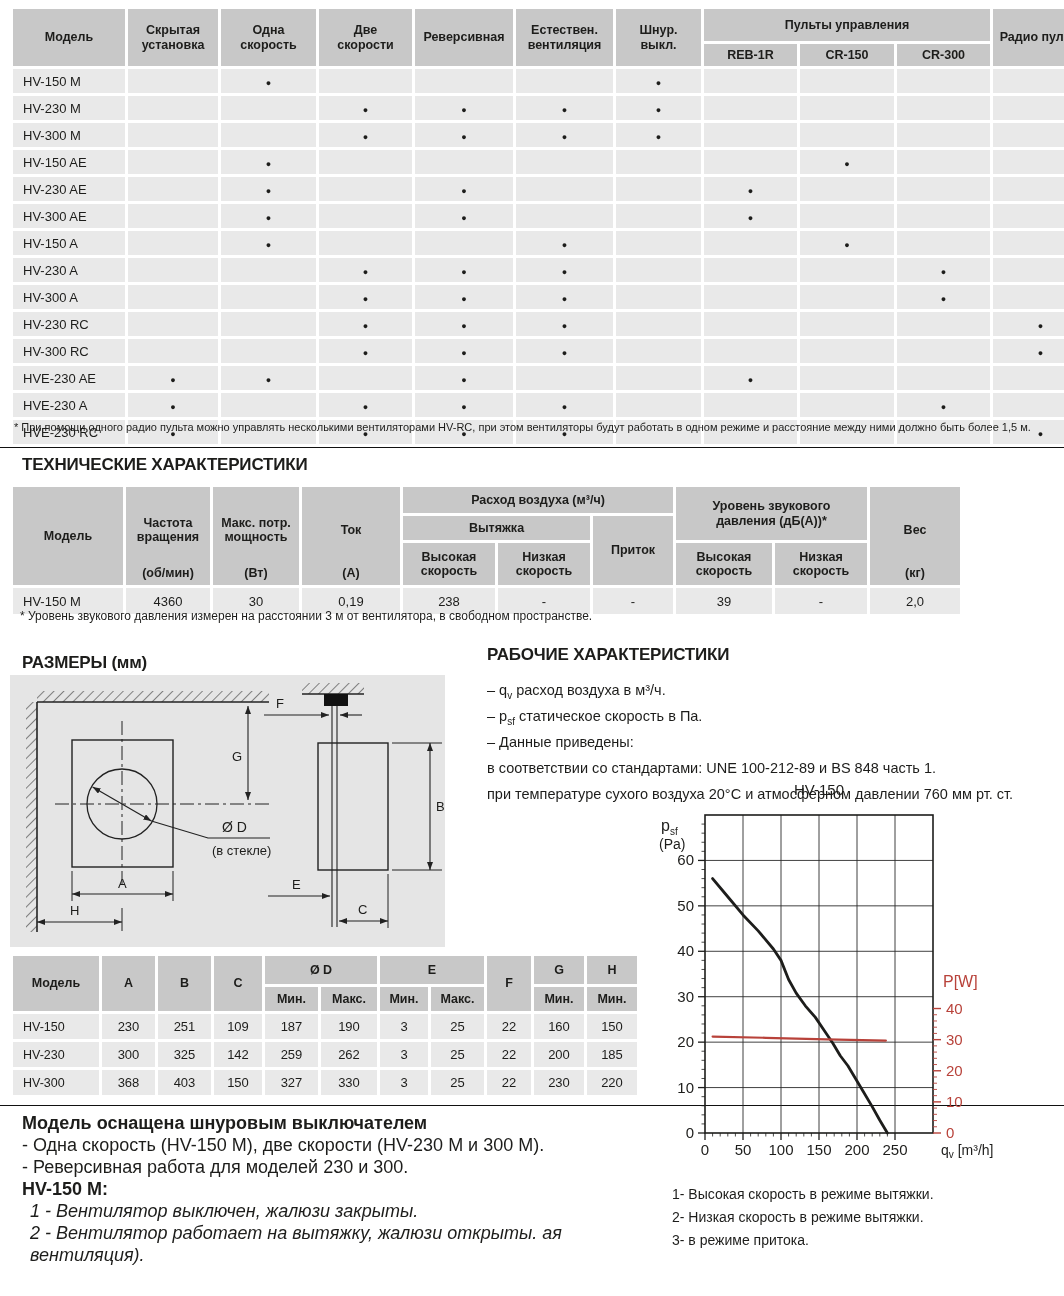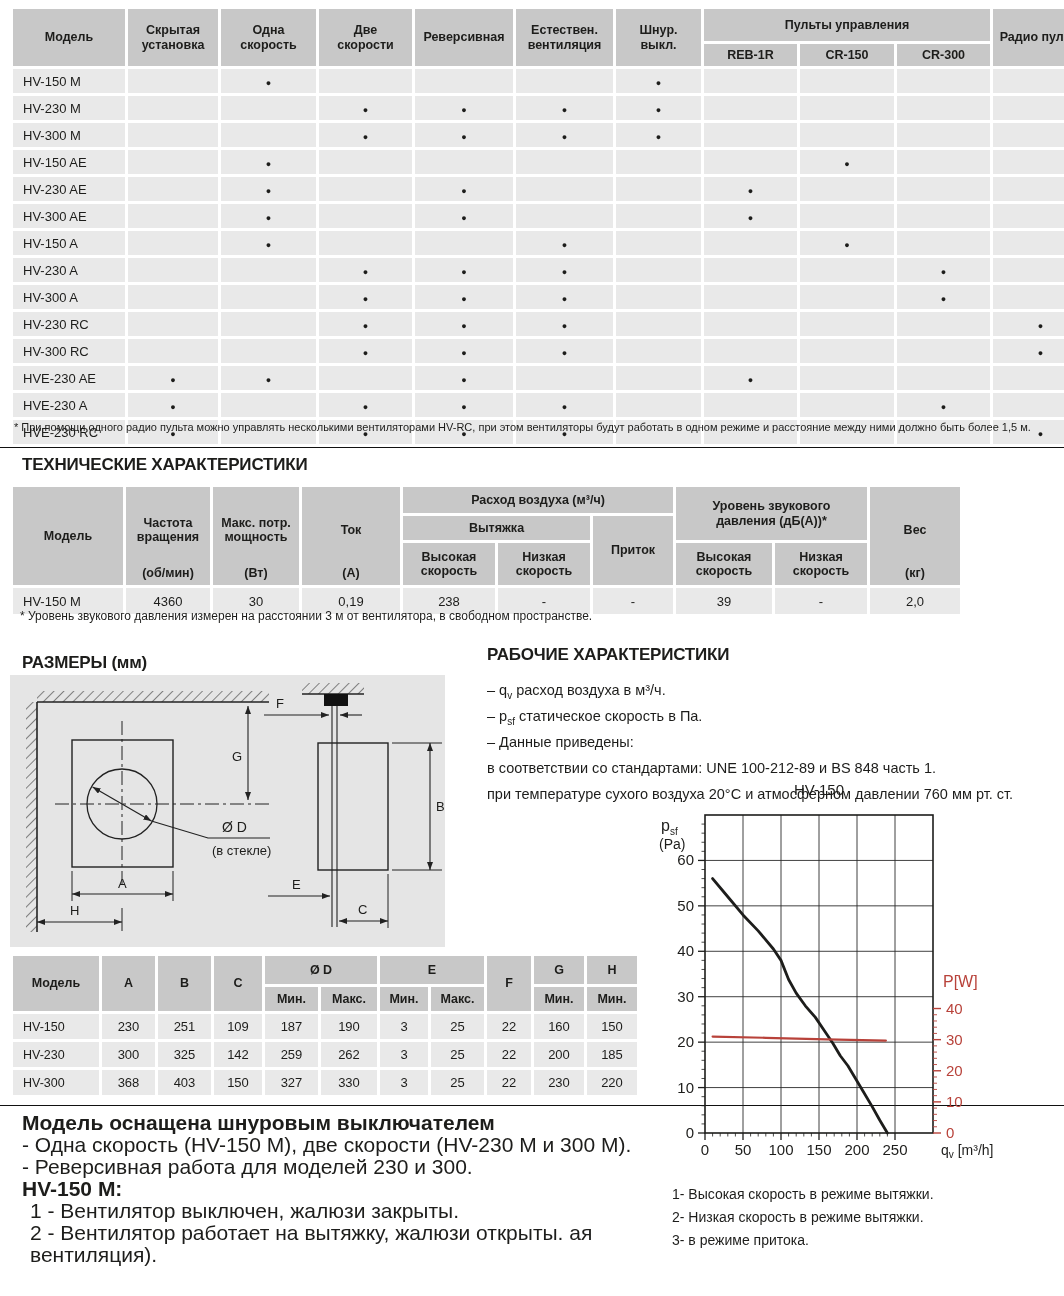--- a/index.html
+++ b/index.html
@@ -43,24 +43,24 @@
   .dtab tbody td.model{text-align:left;padding-left:10px;font-size:12.5px;}
 
   
   .perf-notes{position:absolute;left:487px;top:680px;width:570px;font-size:14.5px;line-height:21px;}
   .perf-notes .ln{white-space:pre-wrap;}
   sub{font-size:10px;}
 
   .chart{position:absolute;left:645px;top:775px;width:405px;height:400px;}
   .legend{position:absolute;left:672px;top:1183px;font-size:14px;line-height:23px;}
 
-  .bottom{position:absolute;left:22px;top:1112px;width:650px;font-size:21px;line-height:22px;}
+  .bottom{position:absolute;left:22px;top:1112px;width:650px;font-size:18px;line-height:22px;}
   .bottom .bold{font-weight:bold;}
   .bottom .ln{white-space:pre-line;}
-  .bottom .sub-ln{padding-left:8px;}
+  .bottom .sub-ln{padding-left:8px;font-style:italic;}
 </style>
 </head>
 <body>
 
 <div class="page">
 
   <table class="ftab">
     <colgroup>
       <col style="width:112px">
         <col style="width:90px">

